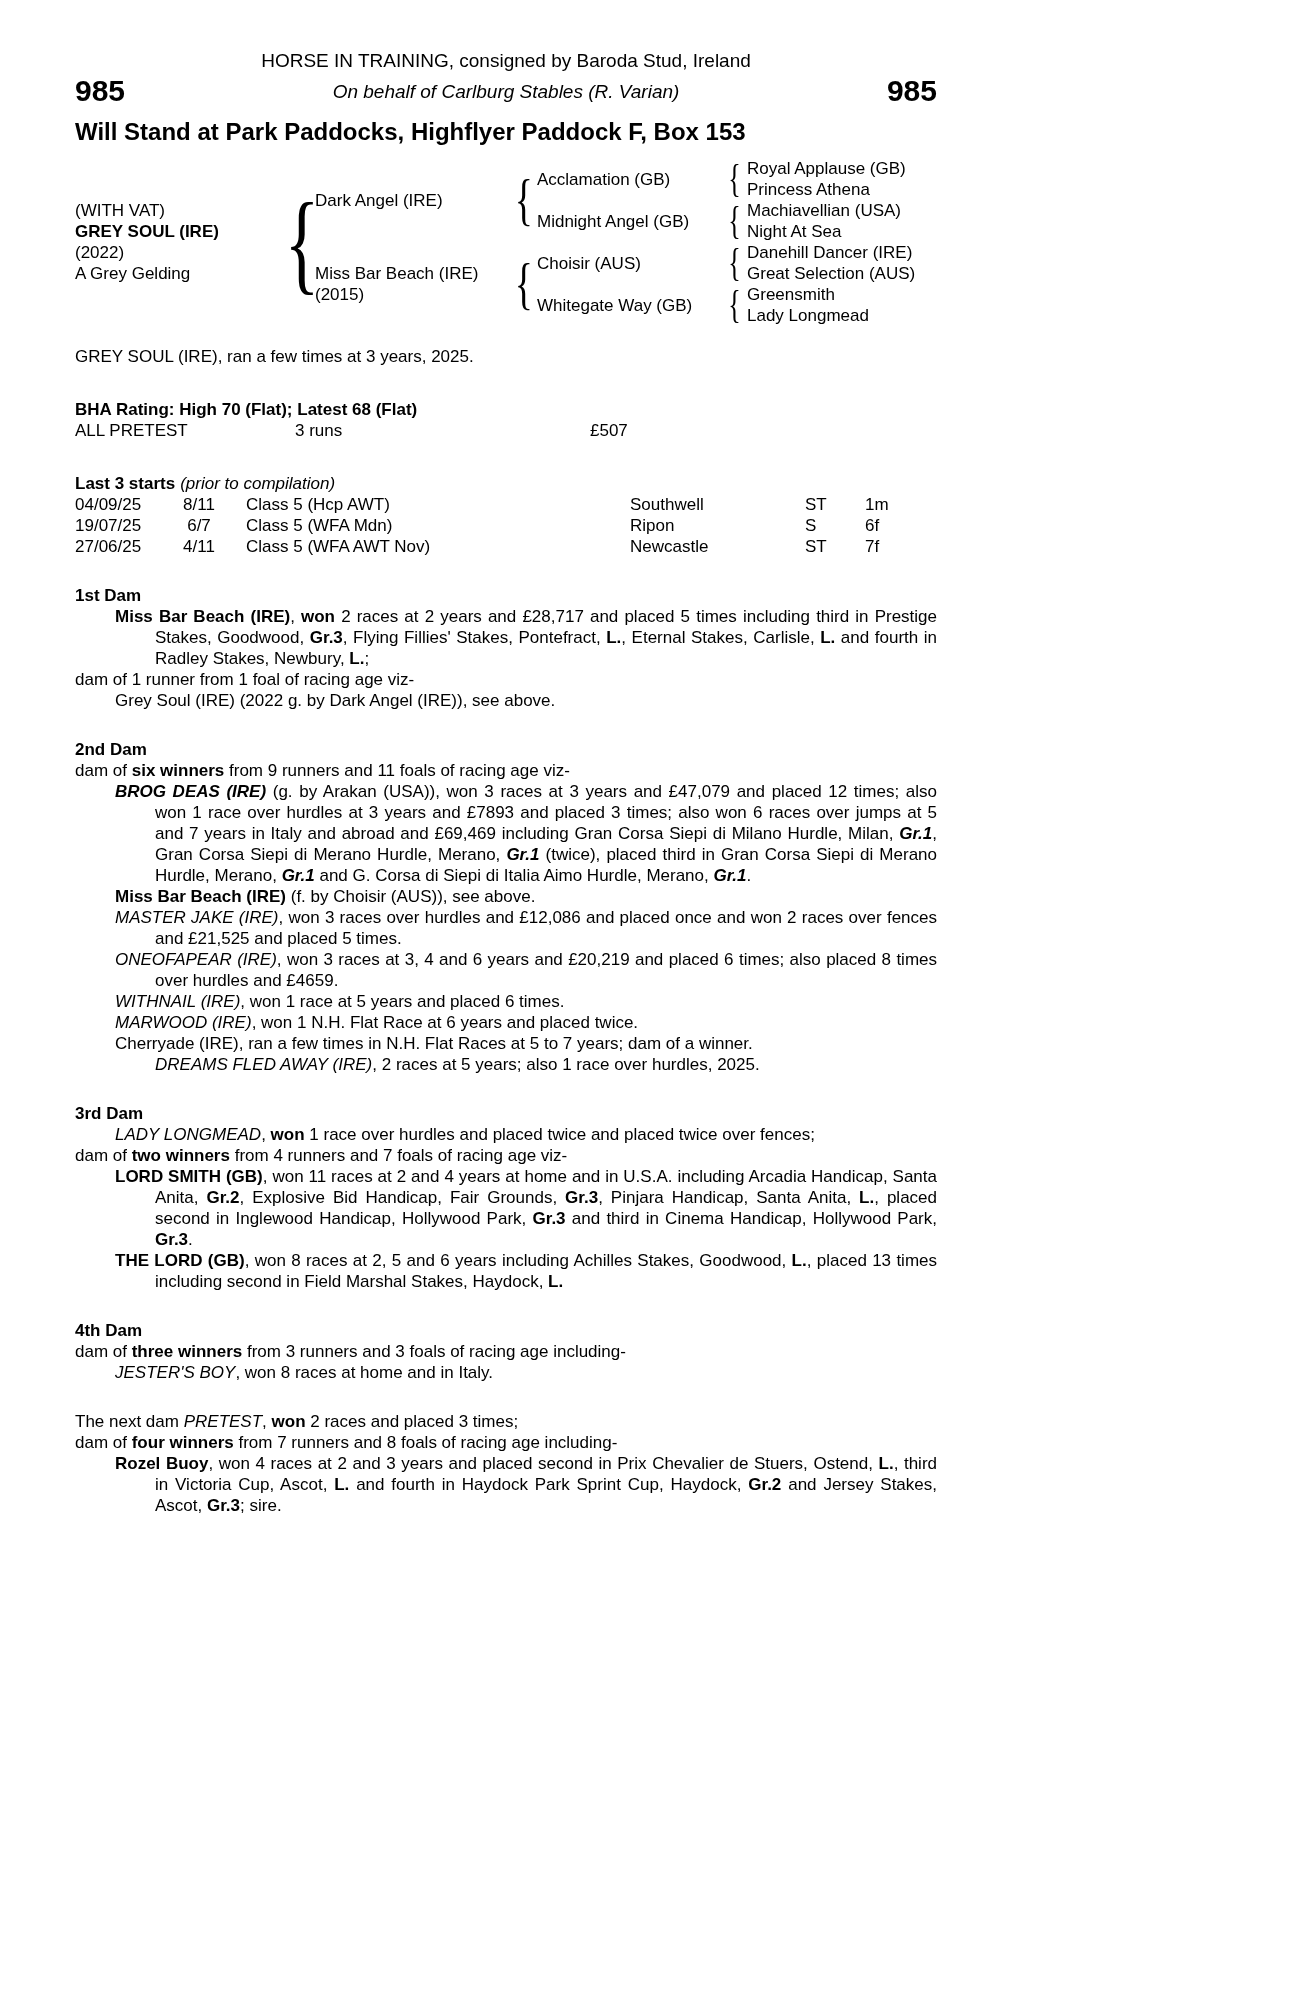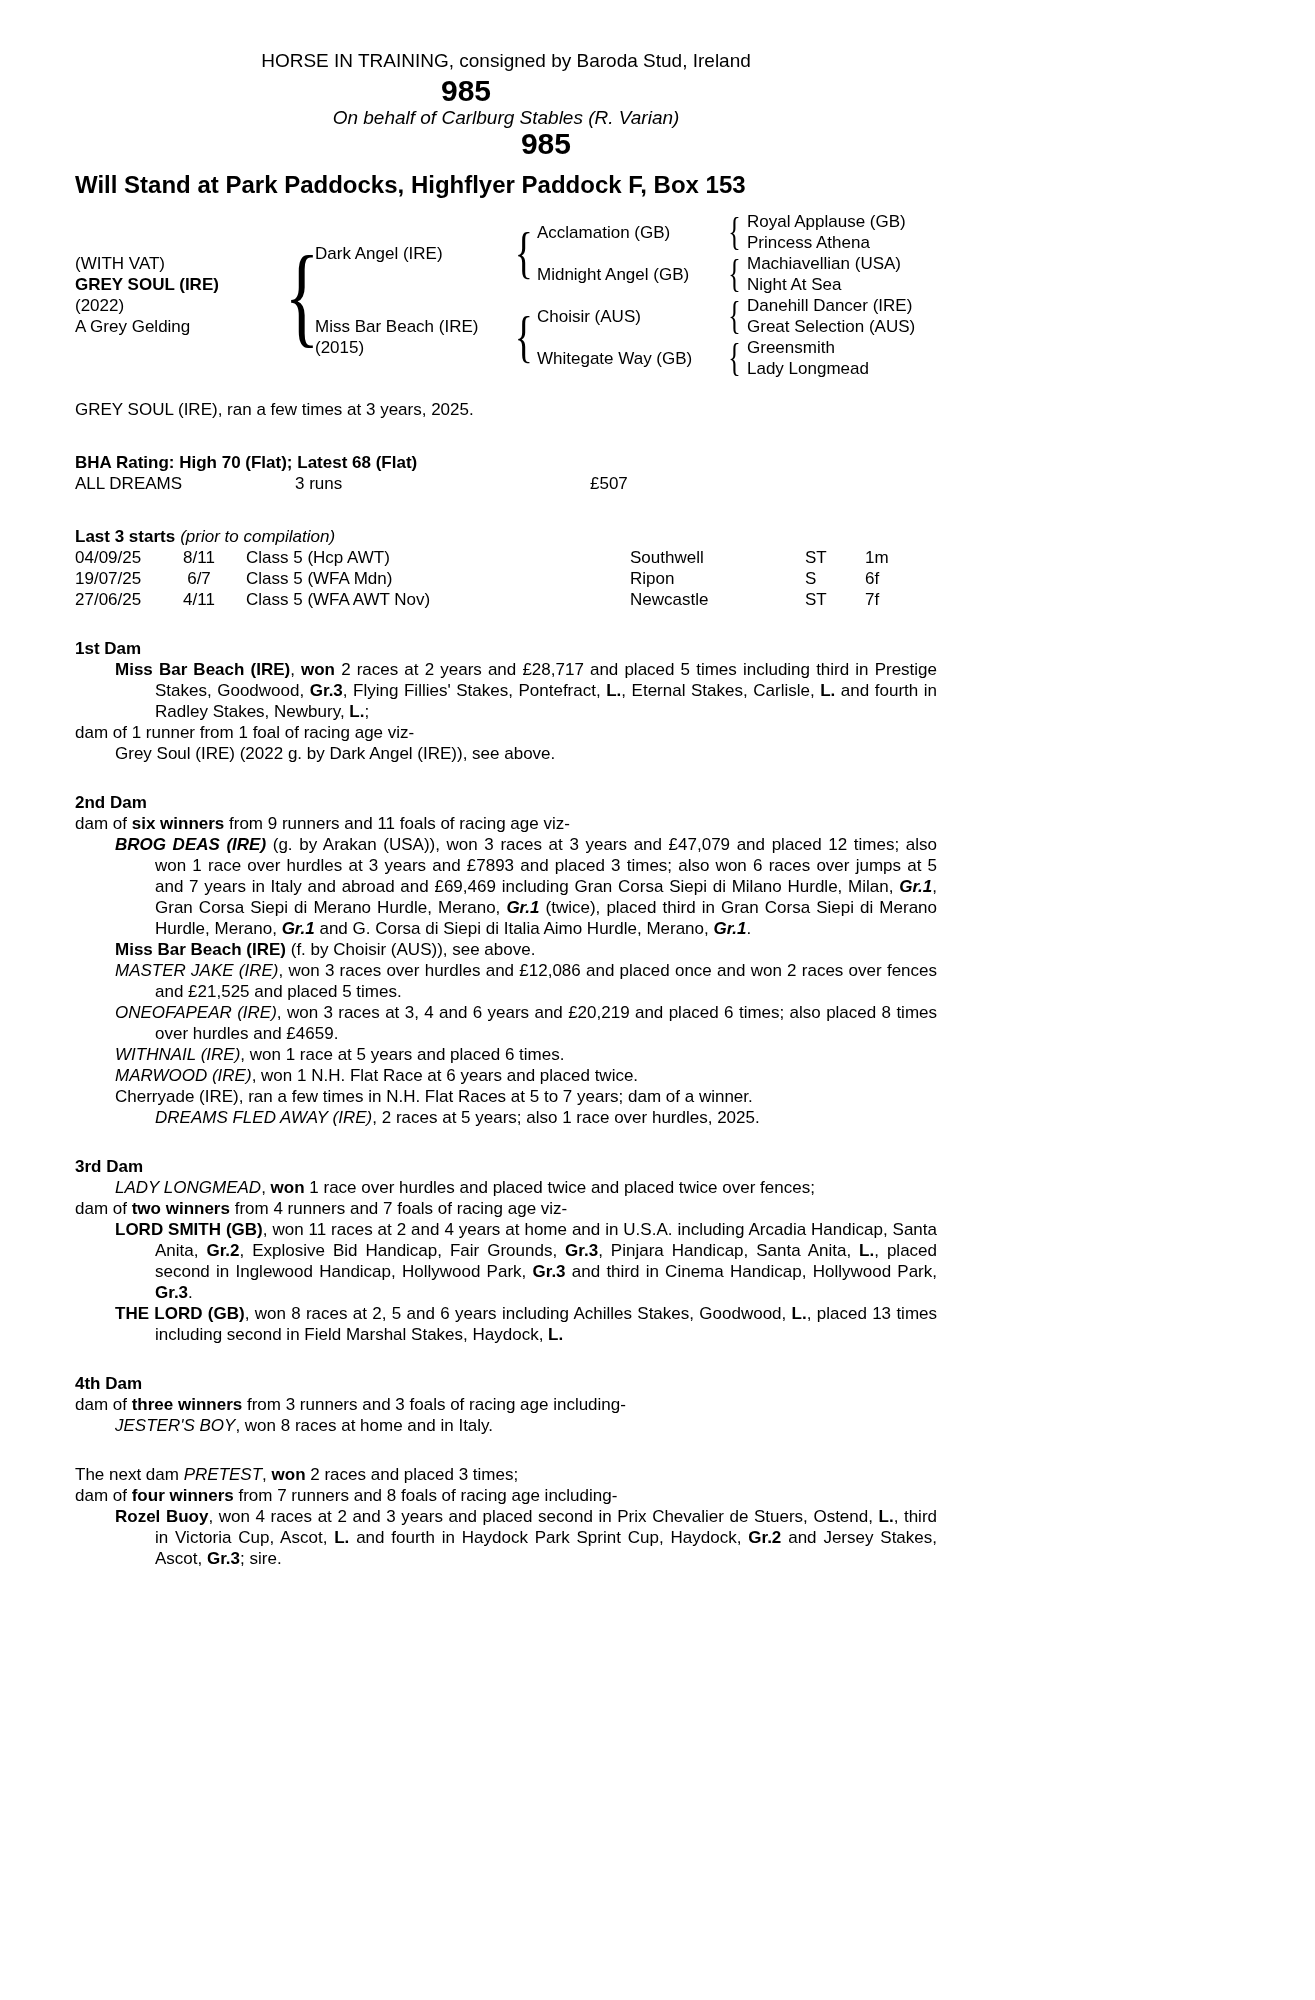--- a/index.html
+++ b/index.html
@@ -9,21 +9,21 @@
     font-family:"Liberation Sans", sans-serif;
     font-size:17px; line-height:21px;
     -webkit-font-smoothing:antialiased;
   }
   .page { width:862px; margin-left:75px; padding-top:50px; }
 
   .b  { font-weight:bold; }
   .it { font-style:italic; }
 
   .consignor-line { text-align:center; font-size:19px; }
-  .lot-row { display:flex; align-items:center; margin-top:4px;flex-direction:column; }
+  .lot-row { display:flex; align-items:center; margin-top:4px; }
   .lot { font-size:30px; font-weight:bold; width:130px; line-height:32px; }
   .lot.right { text-align:right; }
   .behalf { flex:1; text-align:center; font-style:italic; font-size:19px; }
   .stand-line { font-weight:bold; font-size:24px; margin-top:14px; }
 
   
   .pedigree {
     display:grid;
     grid-template-columns: 214px 26px 196px 26px 186px 24px 1fr;
     grid-template-rows: repeat(8, 21px);
@@ -143,21 +143,21 @@
     <div class="pc gg6">Great Selection (AUS)</div>
     <div class="pc gg7">Greensmith</div>
     <div class="pc gg8">Lady Longmead</div>
   </div>
 
   <div class="summary">GREY SOUL (IRE), ran a few times at 3 years, 2025.</div>
 
   <div class="rating">
     <div class="b">BHA Rating: High 70 (Flat); Latest 68 (Flat)</div>
     <div class="rating-grid">
-      <div>ALL DREAMS</div>
+      <div>ALL PRETEST</div>
       <div>3 runs</div>
       <div>£507</div>
     </div>
   </div>
 
   <div class="starts">
     <div class="starts-heading">
       <span class="b">Last 3 starts</span><span class="it">(prior to compilation)</span>
     </div>
     <div class="starts-grid">

